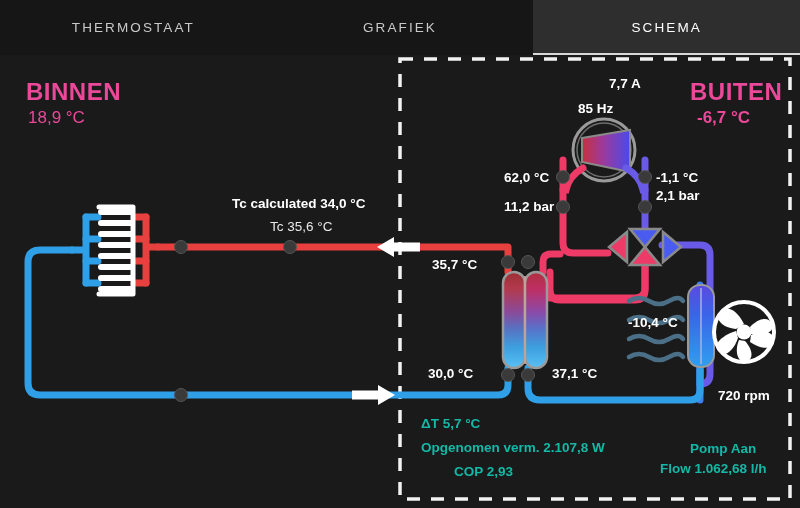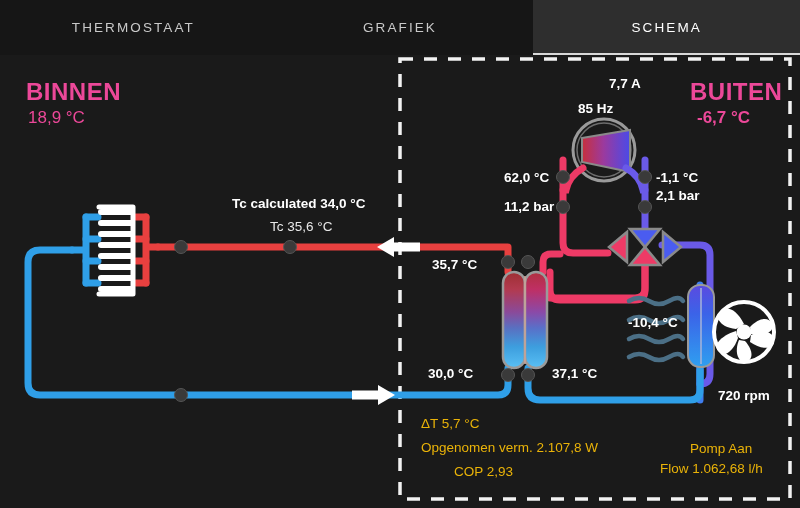--- a/index.html
+++ b/index.html
@@ -29,21 +29,21 @@
     content: ""; position: absolute; left: 0; right: 0; bottom: 0;
     height: 2.5px; background: #d8d8d8;
   }
 
   
   .lbl { position: absolute; color: #ec4899; white-space: nowrap; }
   .zone-title { font-size: 24px; font-weight: 700; letter-spacing: 0.5px; }
   .zone-temp  { font-size: 17px; font-weight: 400; }
   .val        { font-size: 13.5px; font-weight: 700; color: #ffffff; }
   .val-light  { font-size: 13.5px; font-weight: 400; color: #e8e8e8; }
-  .stat       { font-size: 13.5px; font-weight: 400; color: #eab308; }
+  .stat       { font-size: 13.5px; font-weight: 700; color: #14b8a6; }
 
   svg.schema { position: absolute; top: 0; left: 0; width: 800px; height: 508px; }
 </style>
 </head>
 <body>
 
 <div id="app">
 
   <div class="tabbar">
     <div class="tab">

